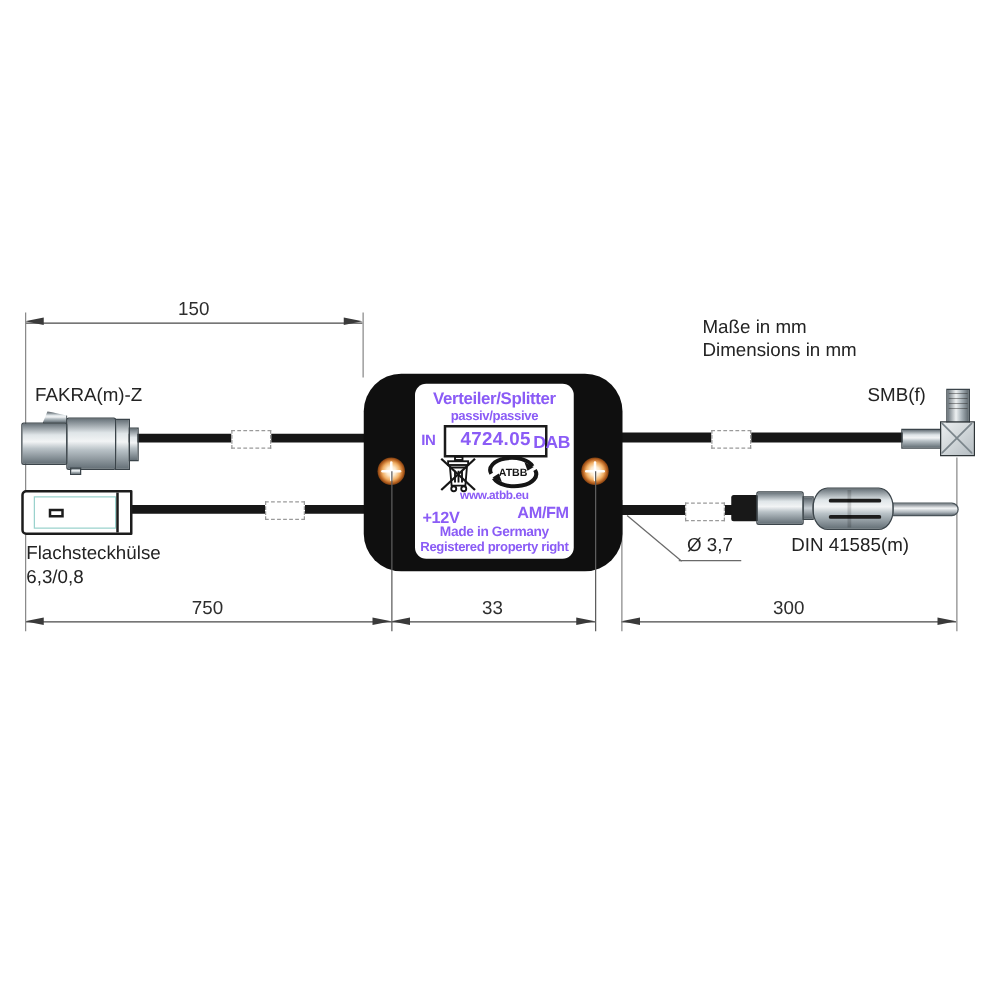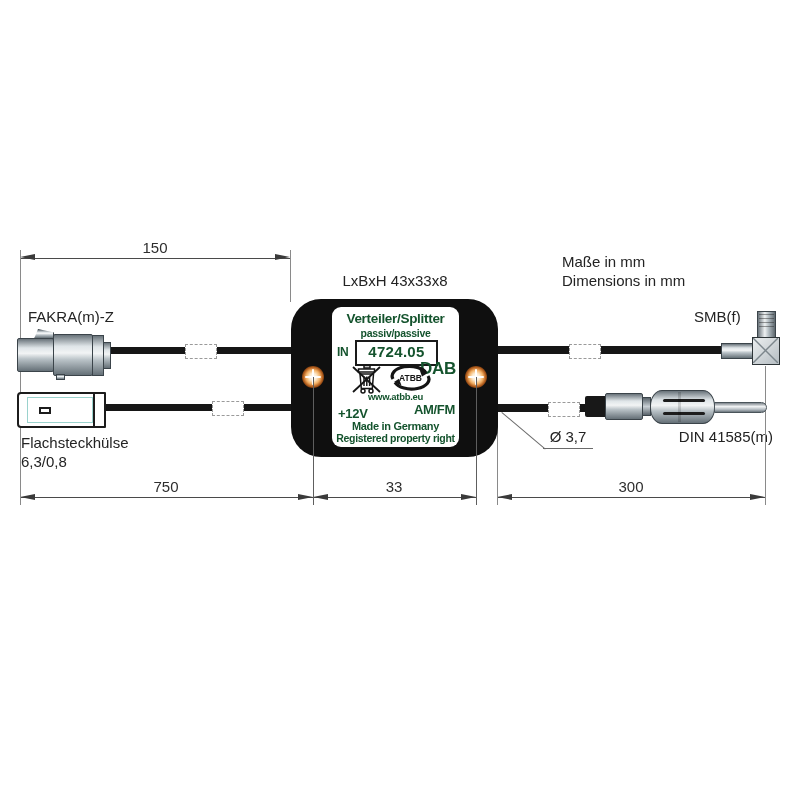--- a/index.html
+++ b/index.html
@@ -15,21 +15,21 @@
   .arrow.right{border-left:15px solid #3a3a3a;}
   .dimtext{position:absolute;width:100px;text-align:center;font-size:15px;color:#2e2e2e;}
   .lbl{position:absolute;font-size:15px;color:#232323;white-space:nowrap;}
   
   .cable{position:absolute;background:#161616;z-index:2;}
   .cbreak{position:absolute;width:30px;height:13px;background:#fff;border:1px dashed #9a9a9a;z-index:3;}
   
   #devicebox{position:absolute;left:291px;top:299px;width:207px;height:158px;background:#0f0f0f;
              border-radius:30px;z-index:4;}
   #devicelabel{position:absolute;left:332px;top:307px;width:127px;height:140px;background:#fff;
-               border-radius:9px;z-index:5;color:#14532d;}
+               border-radius:9px;z-index:5;color:#8b5cf6;}
   #devicelabel .t{position:absolute;font-weight:bold;letter-spacing:-0.3px;white-space:nowrap;}
   .ctr{left:0;width:127px;text-align:center;}
   #pnbox{position:absolute;left:23px;top:33px;width:79px;height:22px;border:2px solid #1a1a1a;
          text-align:center;font-weight:bold;font-size:15px;line-height:19px;letter-spacing:0.3px;}
   
   .screw{position:absolute;width:22px;height:22px;border-radius:50%;z-index:6;
     background:radial-gradient(circle at 50% 50%, #ffffff 0%, #fdeacd 24%, #f2b065 45%, #b35e1e 62%, #4f2506 78%, #0f0f0f 92%);}
   .screw .h{position:absolute;left:3px;top:9.7px;width:16px;height:2.6px;background:rgba(255,255,255,.95);border-radius:1px;}
   .screw .v{position:absolute;left:9.7px;top:3px;width:2.6px;height:16px;background:rgba(255,255,255,.95);border-radius:1px;}
   
@@ -72,29 +72,28 @@
   <div class="dimline" style="left:313px;top:497px;width:163px;"></div>
   <div class="arrow left" style="left:313px;top:493.5px;"></div>
   <div class="arrow right" style="left:461px;top:493.5px;"></div>
   <div class="dimtext" style="left:344px;top:478px;">33</div>
 
   <div class="dimline" style="left:497px;top:497px;width:268px;"></div>
   <div class="arrow left" style="left:497px;top:493.5px;"></div>
   <div class="arrow right" style="left:750px;top:493.5px;"></div>
   <div class="dimtext" style="left:581px;top:478px;">300</div>
 
-  <div class="lbl" style="left:295px;top:272px;width:200px;text-align:center;">LxBxH 43x33x8</div>
   <div class="lbl" style="left:562px;top:253px;">Maße in mm</div>
   <div class="lbl" style="left:562px;top:272px;">Dimensions in mm</div>
 
   <div class="lbl" style="left:28px;top:308px;">FAKRA(m)-Z</div>
   <div class="lbl" style="left:21px;top:434px;">Flachsteckhülse</div>
   <div class="lbl" style="left:21px;top:453px;text-align:right;">6,3/0,8</div>
   <div class="lbl" style="left:694px;top:308px;">SMB(f)</div>
-  <div class="lbl" style="left:633px;top:428px;width:140px;text-align:right;">DIN 41585(m)</div>
+  <div class="lbl" style="left:633px;top:428px;width:140px;text-align:left;">DIN 41585(m)</div>
   <div class="lbl" style="left:543px;top:428px;width:50px;text-align:center;">Ø 3,7</div>
   <div class="leader" style="left:502px;top:412px;width:57px;transform:rotate(40deg);"></div>
   <div class="leader" style="left:543px;top:448px;width:50px;"></div>
 
   <div class="cable" style="left:100px;top:347px;width:195px;height:7px;"></div>
   <div class="cable" style="left:100px;top:404px;width:195px;height:7px;"></div>
   <div class="cable" style="left:490px;top:346px;width:233px;height:8px;"></div>
   <div class="cable" style="left:490px;top:404px;width:100px;height:8px;"></div>
   <div class="cbreak" style="left:185px;top:344px;"></div>
   <div class="cbreak" style="left:212px;top:401px;"></div>
@@ -115,21 +114,21 @@
     <div class="abs" id="flat-divider"></div>
     <div class="abs" id="flat-slot"></div>
   </div>
 
   <div id="devicebox"></div>
   <div id="devicelabel">
     <div class="t ctr" style="top:4px;font-size:13.5px;">Verteiler/Splitter</div>
     <div class="t ctr" style="top:20px;font-size:10.5px;">passiv/passive</div>
     <div class="t" style="left:5px;top:38px;font-size:12px;">IN</div>
     <div id="pnbox">4724.05</div>
-    <div class="t" style="right:3px;top:52px;font-size:17px;">DAB</div>
+    <div class="t" style="right:3px;top:38px;font-size:14px;">DAB</div>
 
     <svg style="position:absolute;left:19px;top:56px;" width="31" height="33" viewBox="0 0 31 33" fill="none" stroke="#151515" stroke-width="1.5">
       <rect x="13" y="2.5" width="6" height="2.5"></rect>
       <rect x="7.5" y="6" width="16" height="3"></rect>
       <path d="M9 11 h13.5 l-1.2 14.5 h-11 z"></path>
       <line x1="13" y1="13.5" x2="13" y2="23"></line>
       <line x1="15.8" y1="13.5" x2="15.8" y2="23"></line>
       <line x1="18.6" y1="13.5" x2="18.6" y2="23"></line>
       <circle cx="12" cy="28" r="2"></circle>
       <circle cx="20" cy="28" r="2"></circle>

